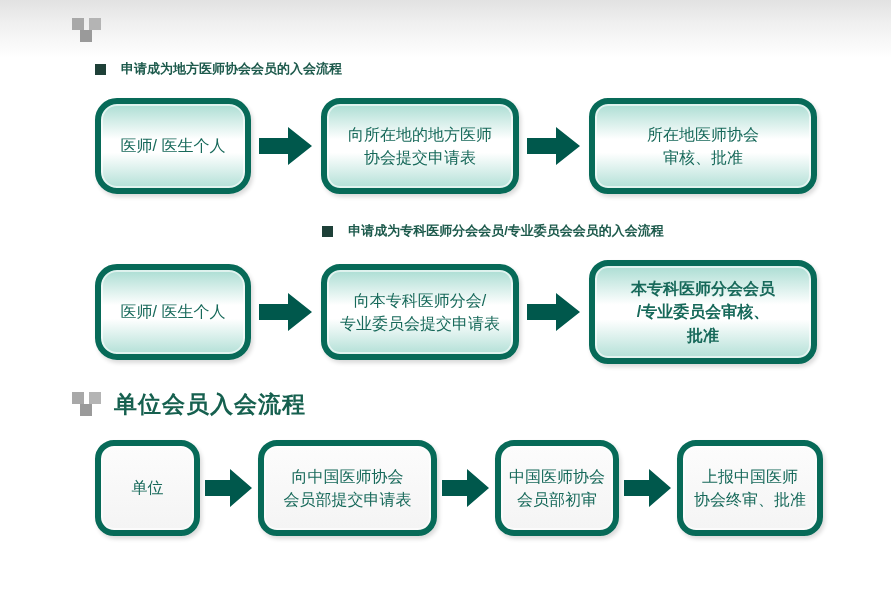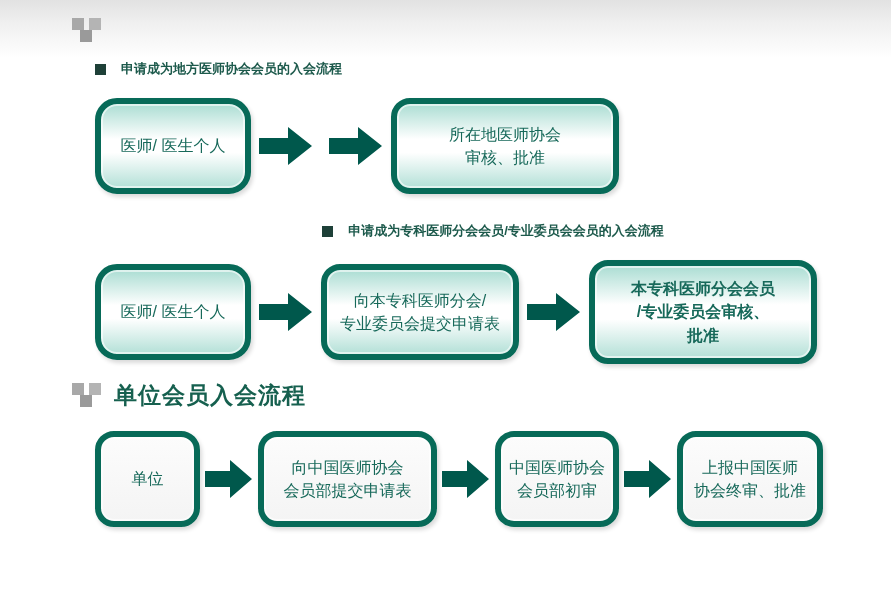--- a/index.html
+++ b/index.html
@@ -40,21 +40,21 @@
   .plain{background:linear-gradient(180deg,#fcfcfc 0%,#f4f4f4 100%);}
   .h96{height:96px;} .h104{height:104px;font-weight:bold;}
   .w166{width:156px;border-radius:22px;} .w198{width:198px;} .w196{width:228px;}
   .w105{width:105px;} .w155{width:179px;} .w140{width:124px;} .w146{width:146px;}
   .arrow{margin:0 8px;flex:0 0 auto;}
   .arrow polygon{fill:#00584c;}
 
   .mt-row1{margin-top:20px;}
   .mt-head2{margin-top:28px;justify-content:center;}
   .mt-row2{margin-top:20px;}
-  .mt-title2{margin-top:16px;}
+  .mt-title2{margin-top:25px;}
   .mt-row3{margin-top:20px;}
   .gap-r3{margin:0 5px;}
 </style>
 </head>
 <body>
 
 <div class="page">
 
   <div class="sec-title">
     <span class="squares-icon">
@@ -68,20 +68,22 @@
   <div class="flow-heading">
     <span class="bullet"></span>
     <span>申请成为地方医师协会会员的入会流程</span>
   </div>
 
   <div class="flow-row mt-row1">
     <div class="flow-box grad w166 h96">医师/ 医生个人</div>
     <svg class="arrow" width="54" height="40" viewBox="0 0 54 40">
         <polygon points="0,12 29,12 29,1 53,20 29,39 29,28 0,28"></polygon>
       </svg>
+    <div class="flow-box grad w198 h96">向所在地的地方医师
+协会提交申请表</div>
     <svg class="arrow" width="54" height="40" viewBox="0 0 54 40">
         <polygon points="0,12 29,12 29,1 53,20 29,39 29,28 0,28"></polygon>
       </svg>
     <div class="flow-box grad w196 h96">所在地医师协会
 审核、批准</div>
   </div>
 
   <div class="flow-heading mt-head2">
     <span class="bullet"></span>
     <span>申请成为专科医师分会会员/专业委员会会员的入会流程</span>

